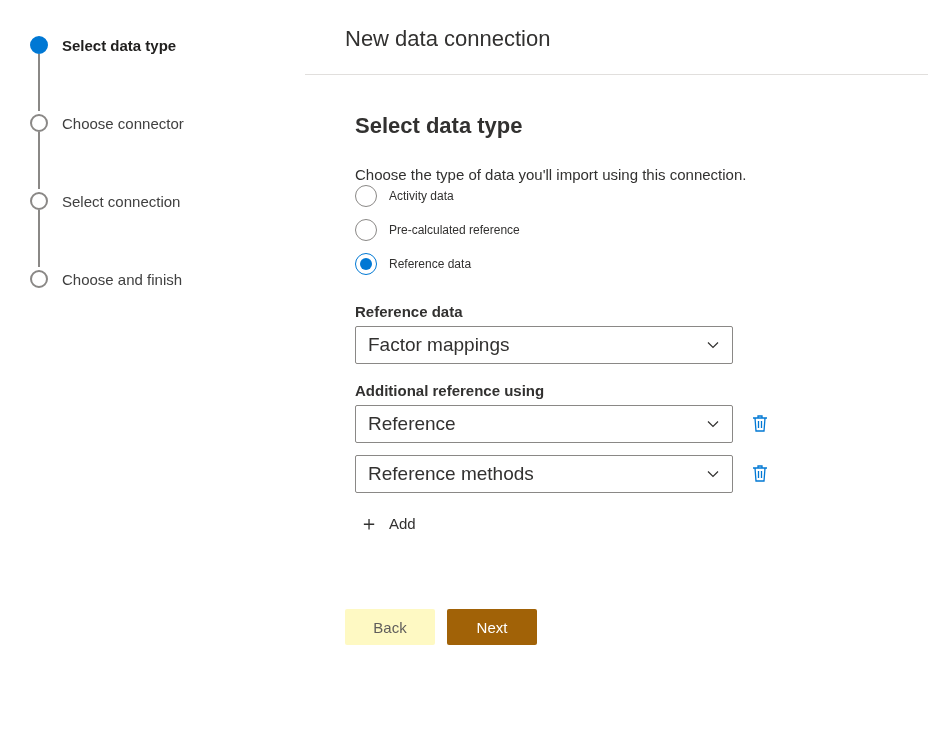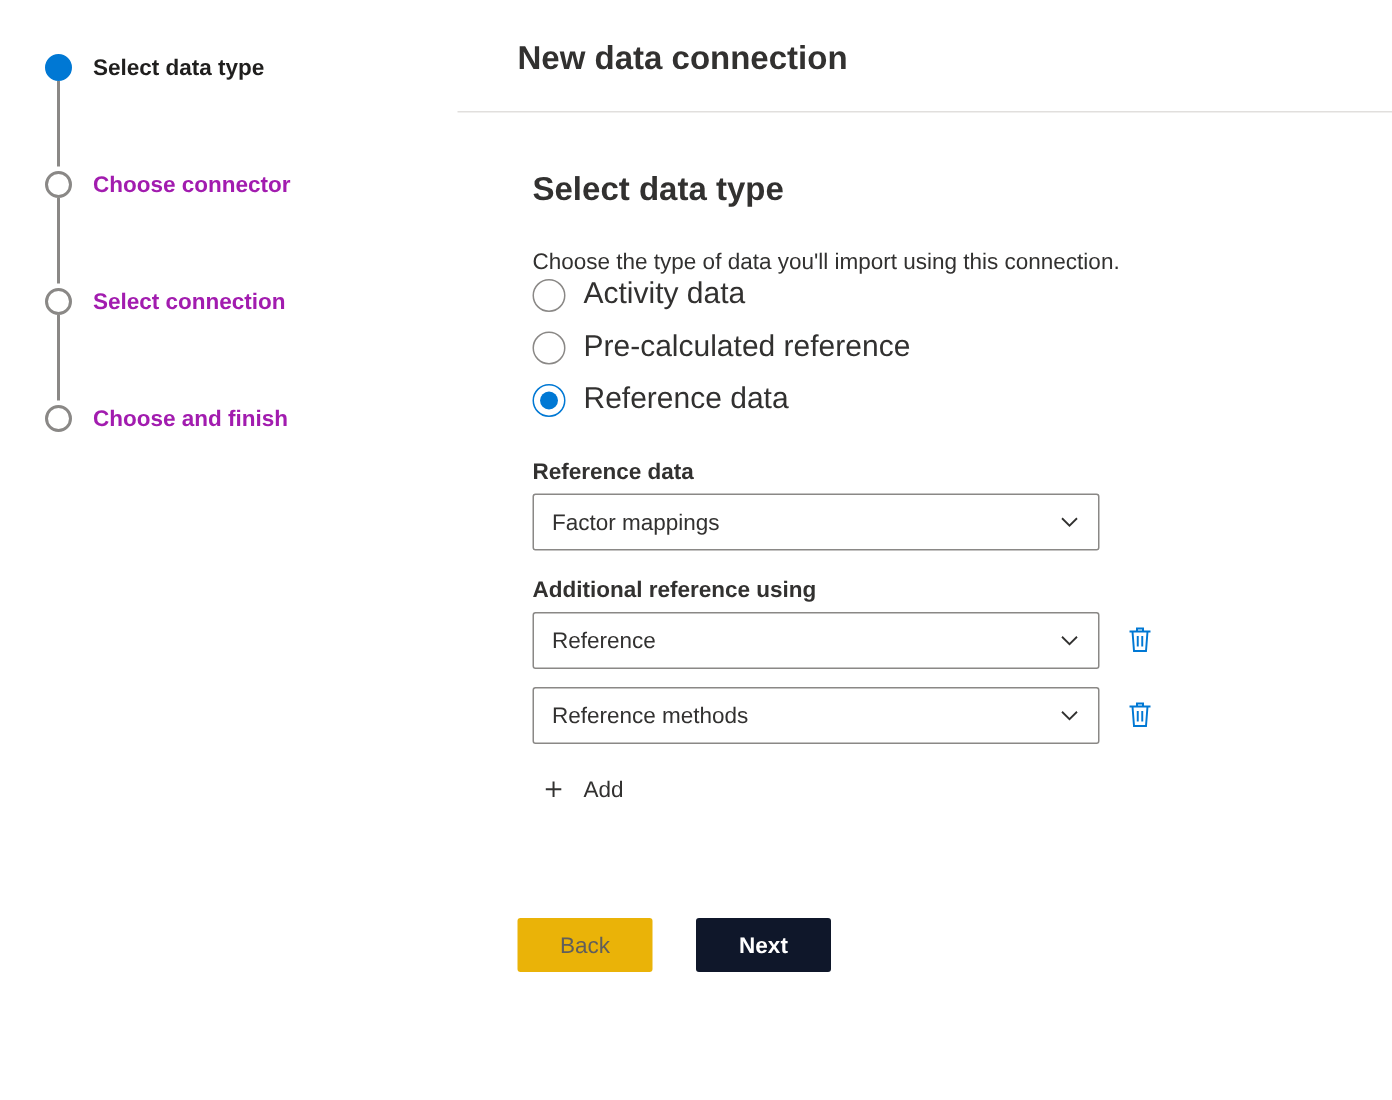--- a/index.html
+++ b/index.html
@@ -43,33 +43,32 @@
       position: absolute;
       left: 8px;
       top: 21px;
       width: 2px;
       height: 57px;
       background: #8a8886;
     }
     .step:last-child .step-line { display: none; }
     .step-label {
       font-size: 15px;
-      color: #a21caf;
-      font-weight: bold;
+      color: #404040;
     }
 
     
     .panel {
       flex: 1;
       border-left: none;
       padding-top: 16px;
     }
     .panel-header {
       font-size: 22px;
-      font-weight: 700;
+      font-weight: 400;
       padding: 10px 40px 22px 40px;
       border-bottom: 1px solid #e1dfdd;
     }
     .panel-body {
       padding: 38px 50px 20px 50px;
       max-width: 640px;
     }
     .section-title {
       font-size: 22px;
       font-weight: 600;
@@ -105,21 +104,21 @@
     }
     .radio-item.selected .radio-circle::after {
       content: "";
       position: absolute;
       width: 12px; height: 12px;
       border-radius: 50%;
       background: #0078d4;
       top: 50%; left: 50%;
       transform: translate(-50%,-50%);
     }
-    .radio-label { font-size: 20px; text-align: center; }
+    .radio-label { font-size: 12px; text-align: center; }
 
     .field-group { margin-bottom: 18px; }
     .field-label {
       font-size: 15px;
       font-weight: 600;
       margin-bottom: 6px;
     }
     .select-row {
       display: flex;
       align-items: center;
@@ -129,21 +128,21 @@
     .select-box {
       flex: none;
       width: 378px;
       height: 38px;
       border: 1px solid #8a8886;
       border-radius: 2px;
       display: flex;
       align-items: center;
       justify-content: space-between;
       padding: 0 12px;
-      font-size: 15px;
+      font-size: 19px;
       background: #fff;
       cursor: pointer;
     }
     .chev {
       width: 14px; height: 14px;
       display: inline-flex;
       align-items: center;
       justify-content: center;
     }
     .chev svg { stroke: #323130; }
@@ -177,28 +176,27 @@
       height: 36px;
       min-width: 90px;
       border: none;
       border-radius: 2px;
       font-size: 15px;
       font-family: inherit;
       cursor: pointer;
       padding: 0 20px;
     }
     .btn-secondary {
-      background: #eab308;
+      background: #fef9c3;
       color: #605e5c;
     }
     .btn-primary {
-      background: #0f172a;
+      background: #a16207;
       color: #fff;
-      font-weight: 700;
-      margin-left: 17px;
+      font-weight: 400;
     }
   </style>
 </head>
 <body>
 
 <nav class="stepper">
   <div class="step active">
     <div class="step-dot"></div>
     <span class="step-label">Select data type</span>
     <div class="step-line"></div>

